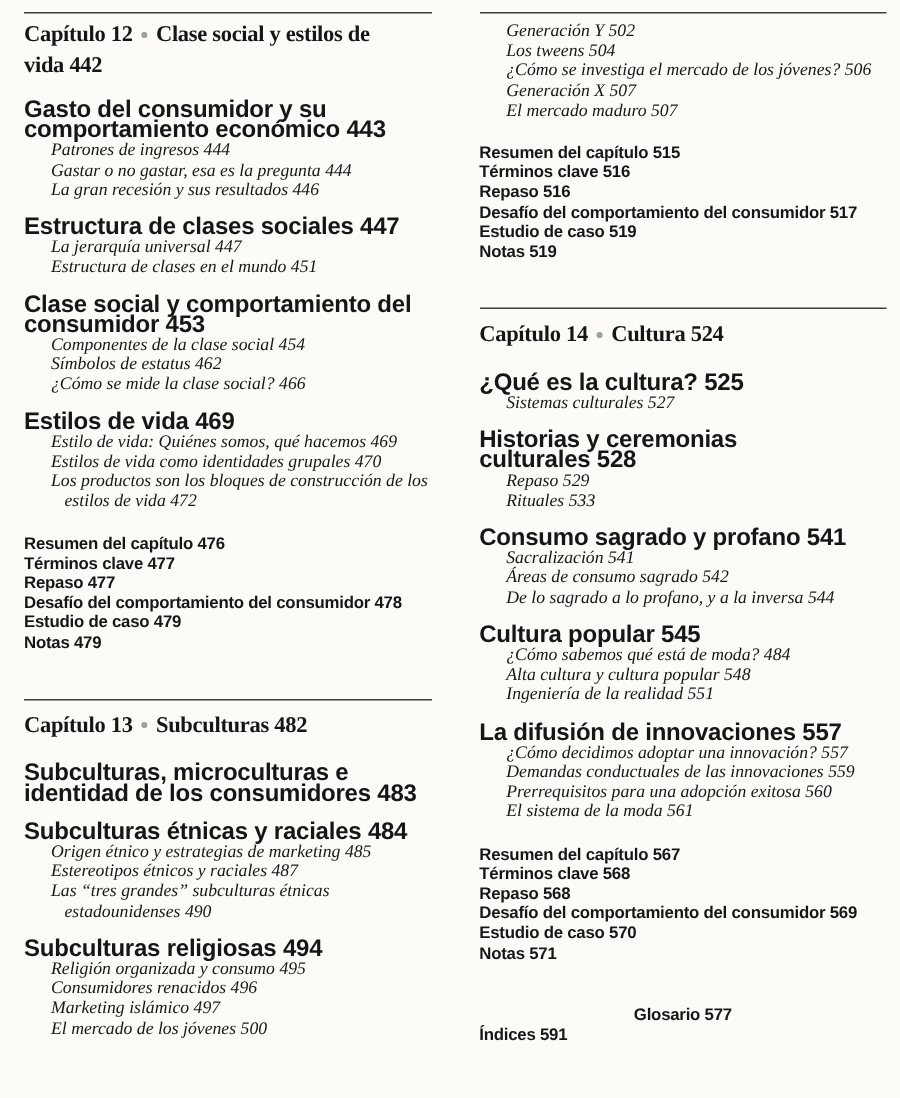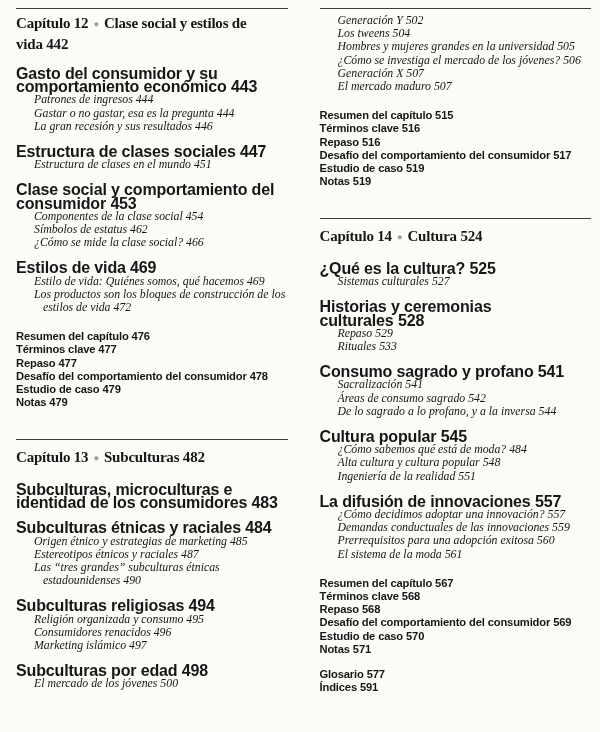--- a/index.html
+++ b/index.html
@@ -44,21 +44,21 @@
     margin-top: 12px;
   }
   .entry-end, .entry-backmatter {
     font-family: "Liberation Sans", sans-serif;
     font-weight: bold;
     font-size: 11.2px;
     line-height: 13.2px;
     letter-spacing: -0.15px;
   }
   .entry:not(.entry-end) + .entry-end { margin-top: 16px; }
-  .entry:not(.entry-backmatter) + .entry-backmatter { margin-top: 12px; }
+  .entry:not(.entry-backmatter) + .entry-backmatter { margin-top: 28px; text-align: center; }
   .entry-sub {
     font-family: "Liberation Serif", serif;
     font-style: italic;
     font-size: 11.8px;
     line-height: 13.2px;
     padding-left: 27px;
     text-indent: -9px;
   }
   .bullet {
     color: #9aa39e;
@@ -75,53 +75,53 @@
 <div class="page">
 
 <div class="toc-column">
       <div class="entry-rule"></div>
       <div class="entry entry-chapter"><span>Capítulo 12</span><span class="bullet">●</span><span>Clase social y estilos de vida</span>&nbsp;<span>442</span></div>
       <div class="entry entry-section"><span>Gasto del consumidor y su comportamiento económico</span>&nbsp;<span>443</span></div>
       <div class="entry entry-sub"><span>Patrones de ingresos</span>&nbsp;<span>444</span></div>
       <div class="entry entry-sub"><span>Gastar o no gastar, esa es la pregunta</span>&nbsp;<span>444</span></div>
       <div class="entry entry-sub"><span>La gran recesión y sus resultados</span>&nbsp;<span>446</span></div>
       <div class="entry entry-section"><span>Estructura de clases sociales</span>&nbsp;<span>447</span></div>
+      <div class="entry entry-sub"><span>La jerarquía universal</span>&nbsp;<span>447</span></div>
       <div class="entry entry-sub"><span>Estructura de clases en el mundo</span>&nbsp;<span>451</span></div>
       <div class="entry entry-section"><span>Clase social y comportamiento del consumidor</span>&nbsp;<span>453</span></div>
       <div class="entry entry-sub"><span>Componentes de la clase social</span>&nbsp;<span>454</span></div>
       <div class="entry entry-sub"><span>Símbolos de estatus</span>&nbsp;<span>462</span></div>
       <div class="entry entry-sub"><span>¿Cómo se mide la clase social?</span>&nbsp;<span>466</span></div>
       <div class="entry entry-section"><span>Estilos de vida</span>&nbsp;<span>469</span></div>
       <div class="entry entry-sub"><span>Estilo de vida: Quiénes somos, qué hacemos</span>&nbsp;<span>469</span></div>
+      <div class="entry entry-sub"><span>Estilos de vida como identidades grupales</span>&nbsp;<span>470</span></div>
       <div class="entry entry-sub"><span>Los productos son los bloques de construcción de los estilos de vida</span>&nbsp;<span>472</span></div>
       <div class="entry entry-end"><span>Resumen del capítulo</span>&nbsp;<span>476</span></div>
       <div class="entry entry-end"><span>Términos clave</span>&nbsp;<span>477</span></div>
       <div class="entry entry-end"><span>Repaso</span>&nbsp;<span>477</span></div>
       <div class="entry entry-end"><span>Desafío del comportamiento del consumidor</span>&nbsp;<span>478</span></div>
       <div class="entry entry-end"><span>Estudio de caso</span>&nbsp;<span>479</span></div>
       <div class="entry entry-end"><span>Notas</span>&nbsp;<span>479</span></div>
       <div class="entry-rule"></div>
       <div class="entry entry-chapter"><span>Capítulo 13</span><span class="bullet">●</span><span>Subculturas</span>&nbsp;<span>482</span></div>
       <div class="entry entry-section"><span>Subculturas, microculturas e identidad de los consumidores</span>&nbsp;<span>483</span></div>
       <div class="entry entry-section"><span>Subculturas étnicas y raciales</span>&nbsp;<span>484</span></div>
       <div class="entry entry-sub"><span>Origen étnico y estrategias de marketing</span>&nbsp;<span>485</span></div>
       <div class="entry entry-sub"><span>Estereotipos étnicos y raciales</span>&nbsp;<span>487</span></div>
       <div class="entry entry-sub"><span>Las “tres grandes” subculturas étnicas estadounidenses</span>&nbsp;<span>490</span></div>
       <div class="entry entry-section"><span>Subculturas religiosas</span>&nbsp;<span>494</span></div>
       <div class="entry entry-sub"><span>Religión organizada y consumo</span>&nbsp;<span>495</span></div>
       <div class="entry entry-sub"><span>Consumidores renacidos</span>&nbsp;<span>496</span></div>
       <div class="entry entry-sub"><span>Marketing islámico</span>&nbsp;<span>497</span></div>
-      <div class="entry entry-section"><span>Subculturas por edad</span>&nbsp;<span>498</span></div>
       <div class="entry entry-sub"><span>El mercado de los jóvenes</span>&nbsp;<span>500</span></div>
     </div>
     <div class="toc-column">
       <div class="entry-rule"></div>
       <div class="entry entry-sub"><span>Generación Y</span>&nbsp;<span>502</span></div>
       <div class="entry entry-sub"><span>Los tweens</span>&nbsp;<span>504</span></div>
-      <div class="entry entry-sub"><span>Hombres y mujeres grandes en la universidad</span>&nbsp;<span>505</span></div>
       <div class="entry entry-sub"><span>¿Cómo se investiga el mercado de los jóvenes?</span>&nbsp;<span>506</span></div>
       <div class="entry entry-sub"><span>Generación X</span>&nbsp;<span>507</span></div>
       <div class="entry entry-sub"><span>El mercado maduro</span>&nbsp;<span>507</span></div>
       <div class="entry entry-end"><span>Resumen del capítulo</span>&nbsp;<span>515</span></div>
       <div class="entry entry-end"><span>Términos clave</span>&nbsp;<span>516</span></div>
       <div class="entry entry-end"><span>Repaso</span>&nbsp;<span>516</span></div>
       <div class="entry entry-end"><span>Desafío del comportamiento del consumidor</span>&nbsp;<span>517</span></div>
       <div class="entry entry-end"><span>Estudio de caso</span>&nbsp;<span>519</span></div>
       <div class="entry entry-end"><span>Notas</span>&nbsp;<span>519</span></div>
       <div class="entry-rule"></div>

